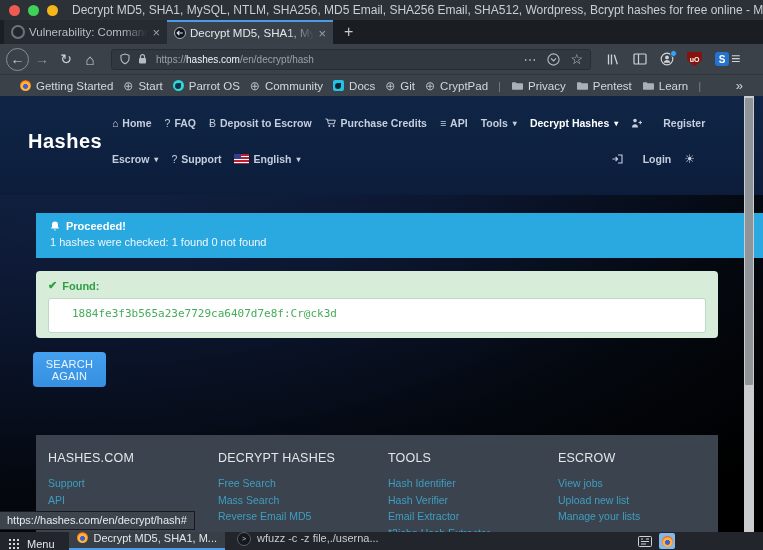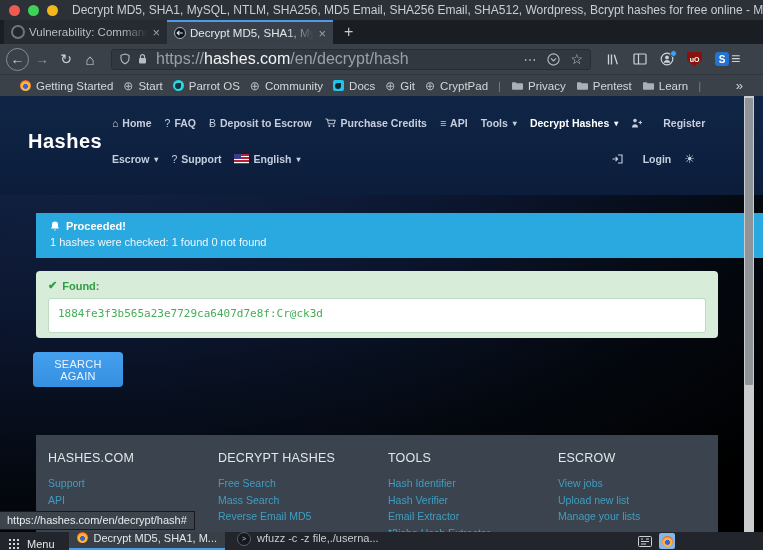--- a/index.html
+++ b/index.html
@@ -29,21 +29,21 @@
 
   
   .navbar{position:absolute;top:44px;left:0;right:0;height:30px;background:#3b4148;display:flex;align-items:center;}
   .nbtn{color:#cfd3d8;font-size:14px;text-align:center;flex:0 0 auto;}
   .nbtn.back{width:21px;height:21px;border:1px solid #868d94;border-radius:50%;line-height:20px;margin-left:6px;}
   .nbtn.fwd{width:22px;color:#8d939a;margin-left:2px;}
   .nbtn.reload{width:22px;margin-left:2px;}
   .nbtn.home{width:22px;font-size:15px;margin-left:2px;}
   .urlbar{display:flex;align-items:center;margin-left:10px;width:480px;height:21px;background:#32383f;border:1px solid #282d33;border-radius:3px;padding:0 7px;box-sizing:border-box;}
   .urlbar .sep-ic{margin-right:6px;color:#b6bcc3;}
-  .url-text{font-size:16px;color:#9ba1a9;white-space:nowrap;overflow:hidden;flex:1;margin-left:2px;}
+  .url-text{font-size:10px;color:#9ba1a9;white-space:nowrap;overflow:hidden;flex:1;margin-left:2px;}
   .url-text .domain{color:#f2f5f8;}
   .url-right{display:flex;align-items:center;gap:10px;margin-left:8px;}
   .dots{color:#c0c5cb;font-size:13px;letter-spacing:1px;}
   .star{color:#c0c5cb;font-size:14px;}
   .toolbar-icons{display:flex;align-items:center;gap:13px;margin-left:15px;}
   .acct{position:relative;}
   .acct .dot{position:absolute;top:-2px;right:-3px;width:5px;height:5px;border-radius:50%;background:#35a2ff;border:1px solid #3b4148;}
   .ublock{width:15px;height:15px;background:#87140c;color:#fff;font-size:7px;font-weight:bold;display:flex;align-items:center;justify-content:center;
     clip-path:polygon(0 0,100% 0,100% 58%,50% 100%,0 58%);}
   .sbadge{width:14px;height:14px;background:#2573d0;border-radius:3px;color:#fff;font-size:10px;font-weight:bold;display:flex;align-items:center;justify-content:center;}
@@ -78,23 +78,23 @@
   .flag{width:15px;height:10px;background:repeating-linear-gradient(#b22234 0 1.5px,#fff 1.5px 3px);position:relative;flex:0 0 auto;}
   .flag::after{content:"";position:absolute;left:0;top:0;width:7px;height:5px;background:#3c3b8e;}
   .sun{font-weight:normal;font-size:12px;}
 
   .alert{position:absolute;left:36px;top:117px;width:736px;height:45px;background:#2aa8e0;border-radius:0;color:#fff;padding:7px 14px;box-sizing:border-box;}
   .alert-title{font-size:11px;font-weight:bold;display:flex;align-items:center;gap:6px;}
   .alert-msg{font-size:11px;margin-top:4px;color:#eef8ff;}
 
   .found{position:absolute;left:36px;top:175px;width:682px;height:67px;background:#d7ecd9;border-radius:4px;padding:8px 12px;box-sizing:border-box;}
   .found-label{color:#2f9e44;font-weight:bold;font-size:11px;display:flex;align-items:center;gap:5px;}
-  .hash-input{display:block;margin-top:6px;width:658px;height:35px;background:#fff;border:1px solid #bed9c4;border-radius:3px;color:#44ad58;font:11px "DejaVu Sans Mono","Liberation Mono",monospace;padding:8px 9px;box-sizing:border-box;resize:none;outline:none;overflow:hidden;}
-
-  .search-btn{position:absolute;left:33px;top:256px;width:90px;height:35px;background:linear-gradient(#45a0ef,#368fe0);border:none;border-radius:4px;color:#ecf4fd;font-size:11px;letter-spacing:.3px;font-family:"Liberation Sans",sans-serif;}
+  .hash-input{display:block;margin-top:6px;width:658px;height:35px;background:#fff;border:1px solid #bed9c4;border-radius:3px;color:#44ad58;font:11px "DejaVu Sans Mono","Liberation Mono",monospace;padding:8px 23px;box-sizing:border-box;resize:none;outline:none;overflow:hidden;}
+
+  .search-btn{position:absolute;left:33px;top:256px;width:73px;height:35px;background:linear-gradient(#45a0ef,#368fe0);border:none;border-radius:4px;color:#ecf4fd;font-size:11px;letter-spacing:.3px;font-family:"Liberation Sans",sans-serif;}
 
   .footer{position:absolute;left:36px;top:339px;width:682px;height:160px;background:#3a434e;display:flex;padding:16px 0 0 12px;box-sizing:border-box;}
   .fcol{width:170px;flex:0 0 auto;}
   .fcol .fh{margin:0 0 12px 0;font-size:12.5px;color:#e4e7e9;letter-spacing:.2px;}
   .fcol .fl{display:block;font-size:10.5px;color:#3f9ec2;margin-bottom:4.5px;text-decoration:none;}
 
   .tooltip{position:absolute;left:0;top:415px;height:19px;background:#3d444c;border:1px solid #17191d;border-left:none;color:#e9ebee;font-size:11px;line-height:17px;padding:0 7px;box-sizing:border-box;white-space:nowrap;}
 
   .scrollbar{position:absolute;left:744px;top:0;width:10px;height:436px;background:#cbcccd;}
   .scroll-thumb{position:absolute;left:1px;top:2px;width:8px;height:287px;background:#8f9499;border-radius:1px;}

